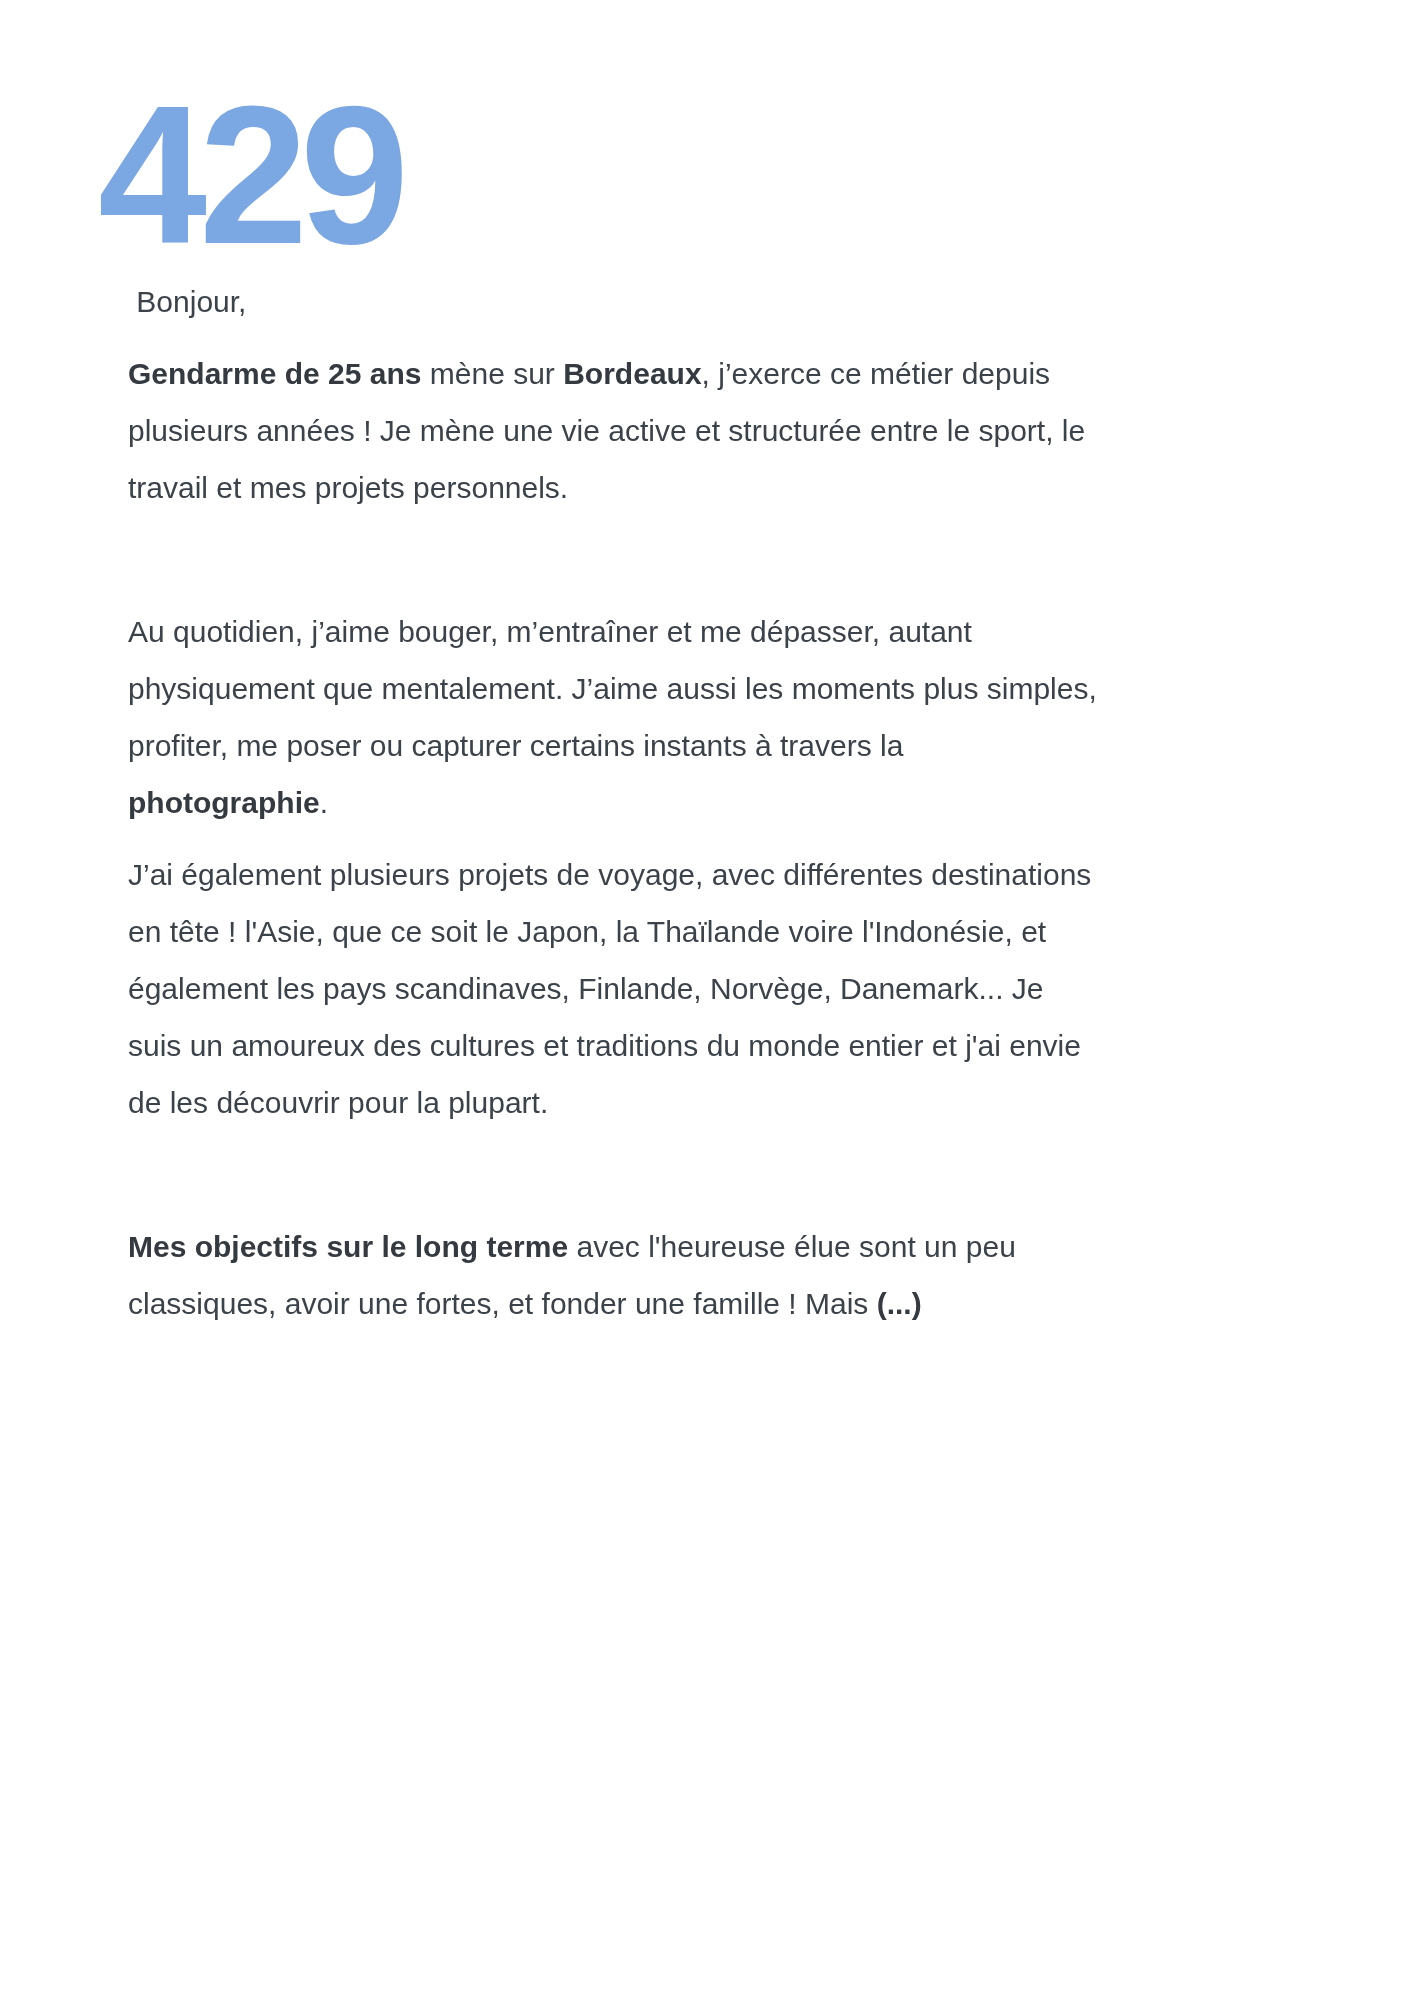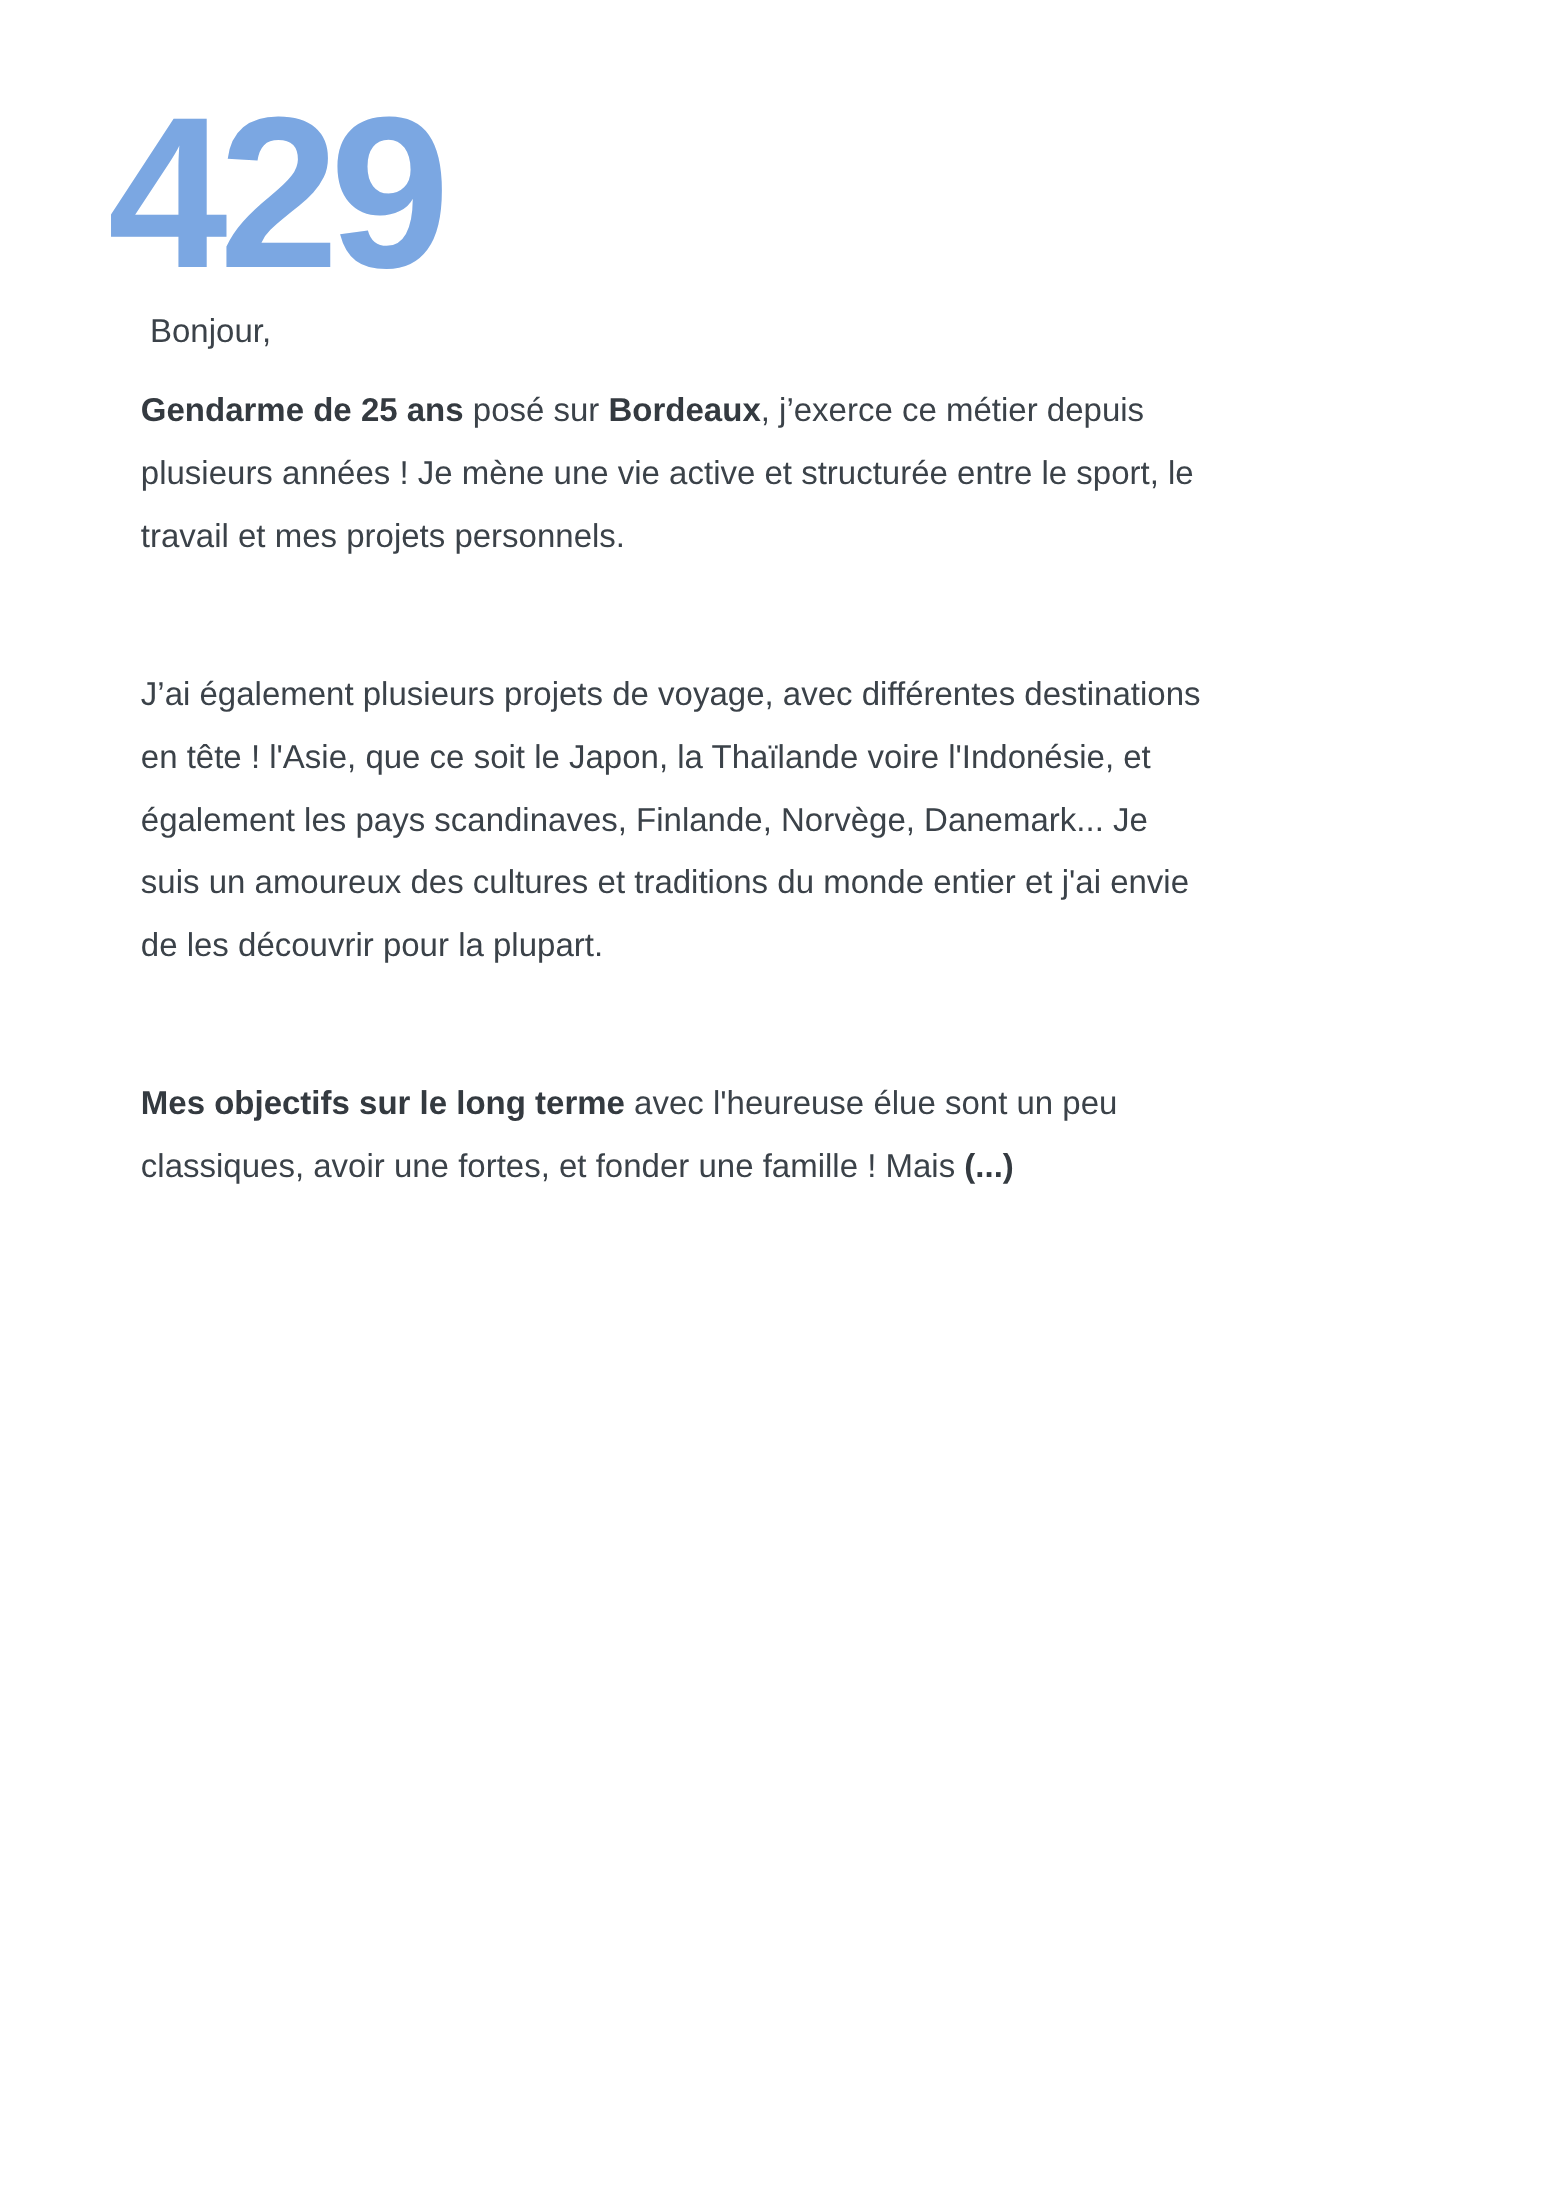--- a/index.html
+++ b/index.html
@@ -52,19 +52,20 @@
     text-align: right;
   }
 </style>
 </head>
 <body>
 
 <div class="page">
   <h1 class="big-number">429</h1>
   <div class="article">
       <p class="para"><span> Bonjour,</span></p>
-      <p class="para"><span class="seg-bold">Gendarme de 25 ans</span><span> posé sur </span><span class="seg-bold">Bordeaux</span><span>, j’exerce ce métier depuis plusieurs années ! Je mène une vie active et structurée entre le sport, le travail et mes projets personnels.</span></p>
+      <p class="para"><span class="seg-bold">Gendarme de 25 ans</span><span> mène sur </span><span class="seg-bold">Bordeaux</span><span>, j’exerce ce métier depuis plusieurs années ! Je mène une vie active et structurée entre le sport, le travail et mes projets personnels.</span></p>
       <p class="para blank"></p>
+      <p class="para"><span>Au quotidien, j’aime bouger, m’entraîner et me dépasser, autant physiquement que mentalement. J’aime aussi les moments plus simples, profiter, me poser ou capturer certains instants à travers la </span><span class="seg-bold">photographie</span><span>.</span></p>
       <p class="para"><span>J’ai également plusieurs projets de voyage, avec différentes destinations en tête ! l'Asie, que ce soit le Japon, la Thaïlande voire l'Indonésie, et également les pays scandinaves, Finlande, Norvège, Danemark... Je suis un amoureux des cultures et traditions du monde entier et j'ai envie de les découvrir pour la plupart.</span></p>
       <p class="para blank"></p>
       <p class="para"><span class="seg-bold">Mes objectifs sur le long terme</span><span> avec l'heureuse élue sont un peu classiques, avoir une fortes, et fonder une famille ! Mais </span><span class="seg-bold">(...)</span></p>
     </div>
 </div>
 
 </body></html>

